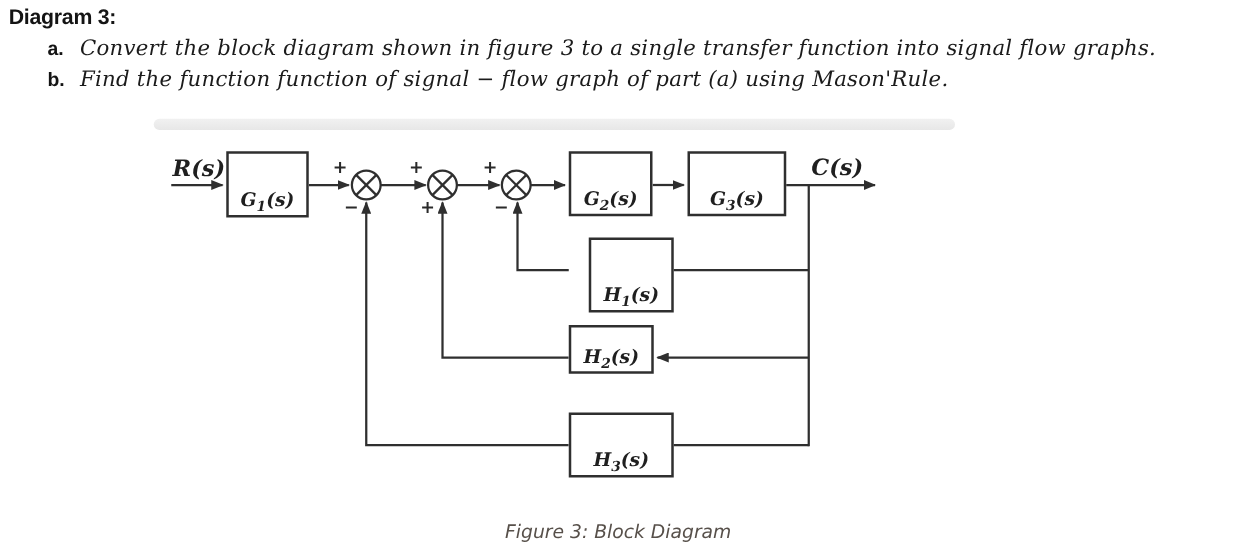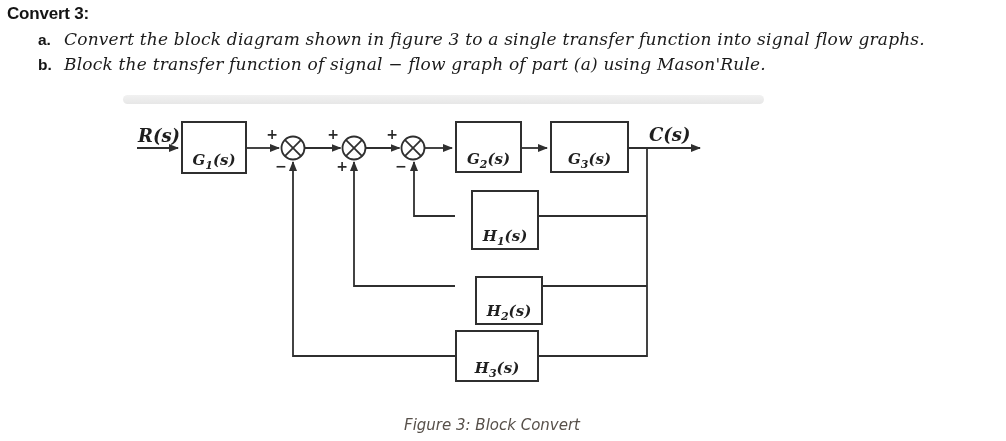--- a/index.html
+++ b/index.html
@@ -64,27 +64,27 @@
     font-family:"DejaVu Sans", sans-serif;
     font-style:italic;font-size:15px;color:#57504a;
     white-space:nowrap;
   }
 </style>
 </head>
 <body>
 
 <div class="page">
 
-  <div class="q-title">Convert 3:</div>
+  <div class="q-title">Diagram 3:</div>
 
   <div class="q-part q-part-a">
     <span class="marker">a.</span><span class="q-text">Convert the block diagram shown in figure 3 to a single transfer function into signal flow graphs.</span>
   </div>
   <div class="q-part q-part-b">
-    <span class="marker">b.</span><span class="q-text">Block the transfer function of signal − flow graph of part (a) using Mason'Rule.</span>
+    <span class="marker">b.</span><span class="q-text">Find the function function of signal − flow graph of part (a) using Mason'Rule.</span>
   </div>
 
   <div class="scan-band"></div>
 
   <svg class="diagram" width="1006" height="441" viewBox="0 0 1006 441">
     <defs>
       <marker id="arrow" markerUnits="userSpaceOnUse" markerWidth="10" markerHeight="8" refX="9" refY="4" orient="auto">
         <path d="M0,0 L10,4 L0,8 Z" fill="#2f2f2f"></path>
       </marker>
     </defs>
@@ -131,32 +131,32 @@
   </div>
   <div class="blk" style="left:455px;top:121px;width:67px;height:52px;">
     <span><span>G</span><sub>2</sub><span>(s)</span></span>
   </div>
   <div class="blk" style="left:550px;top:121px;width:79px;height:52px;">
     <span><span>G</span><sub>3</sub><span>(s)</span></span>
   </div>
   <div class="blk" style="left:471px;top:190px;width:68px;height:60px;">
     <span><span>H</span><sub>1</sub><span>(s)</span></span>
   </div>
-  <div class="blk" style="left:455px;top:276px;width:68px;height:49px;margin-left:20px;">
+  <div class="blk" style="left:455px;top:260px;width:68px;height:39px;">
     <span><span>H</span><sub>2</sub><span>(s)</span></span>
   </div>
   <div class="blk" style="left:455px;top:330px;width:84px;height:52px;">
     <span><span>H</span><sub>3</sub><span>(s)</span></span>
   </div>
 
   <span class="sig-label" style="left:138px;top:125px;">R(s)</span>
   <span class="sig-label" style="left:649px;top:124px;">C(s)</span>
 
   <span class="sign" style="left:272px;top:134px;">+</span>
   <span class="sign" style="left:281px;top:166px;">−</span>
   <span class="sign" style="left:333px;top:134px;">+</span>
   <span class="sign" style="left:342px;top:166px;">+</span>
   <span class="sign" style="left:392px;top:134px;">+</span>
   <span class="sign" style="left:401px;top:166px;">−</span>
 
-  <div class="fig-caption">Figure 3: Block Convert</div>
+  <div class="fig-caption">Figure 3: Block Diagram</div>
 
 </div>
 
 </body></html>

